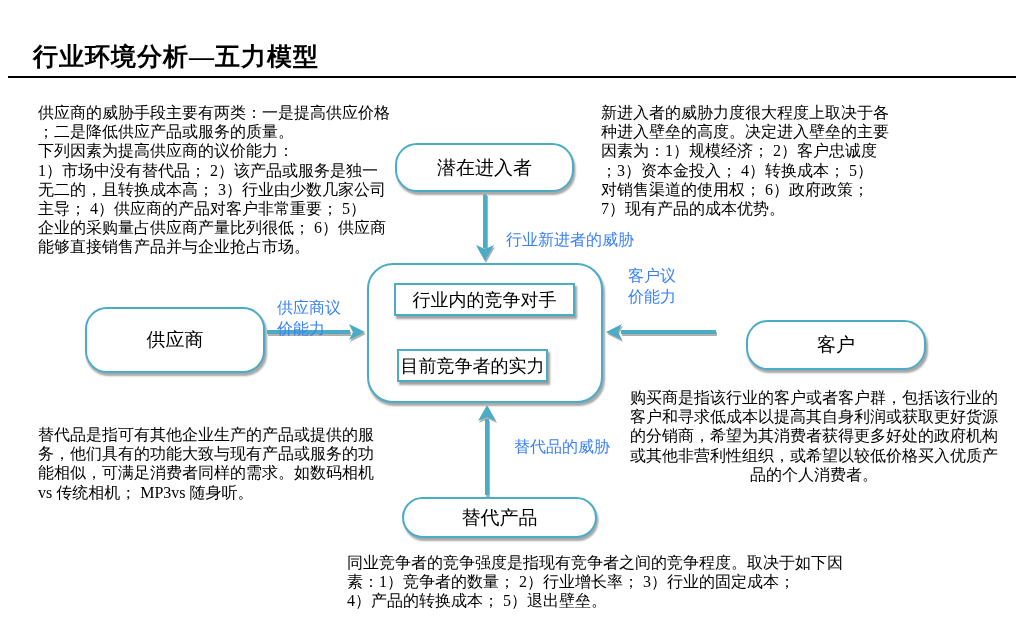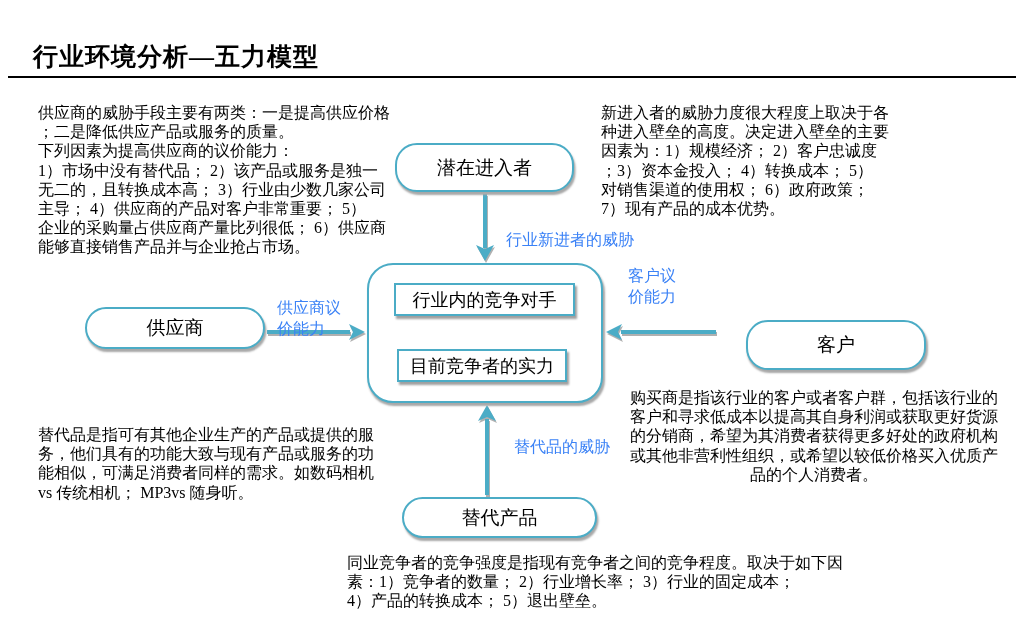--- a/index.html
+++ b/index.html
@@ -29,33 +29,33 @@
   .tb-rivalry    { left:347px; top:553px; }
 
   .node {
     position:absolute; background:#fff;
     border:2.5px solid #4bacc6; border-radius:22px;
     display:flex; align-items:center; justify-content:center;
     font-size:19px; color:#000;
     box-shadow:1.5px 3px 2px #a8a8a8;
   }
   .node-potential   { left:395px; top:143px; width:179px; height:49px; }
-  .node-suppliers   { left:85px;  top:307px; width:180px; height:42px; }
+  .node-suppliers   { left:85px;  top:307px; width:180px; height:66px; }
   .node-customers   { left:718px; top:320px; width:180px; height:50px;margin-left:28px; }
   .node-substitutes { left:402px; top:497px; width:195px; height:41px; }
   .node-frame {
     left:367px; top:263px; width:236px; height:140px;
     border-radius:26px; background:#fff;
   }
   .node-inner {
     border-radius:0; border-width:2px;
     font-size:18px; box-shadow:2px 3px 2px #a0a0a0;text-align:center;
   }
   .node-inner1 { left:394px; top:283px; width:181px; height:33px; }
-  .node-inner2 { left:397px; top:349px; width:170px; height:33px; }
+  .node-inner2 { left:397px; top:349px; width:151px; height:33px; }
 
   .edge-label {
     position:absolute; font-size:16px; line-height:21px;
     white-space:pre; color:#3b82f6;
   }
   .lbl-newentrant { left:506px; top:229px; }
   .lbl-supplier   { left:277px; top:285px;margin-top:12px; }
   .lbl-customer   { left:628px; top:265px; }
   .lbl-substitute { left:514px; top:436px; }
 

